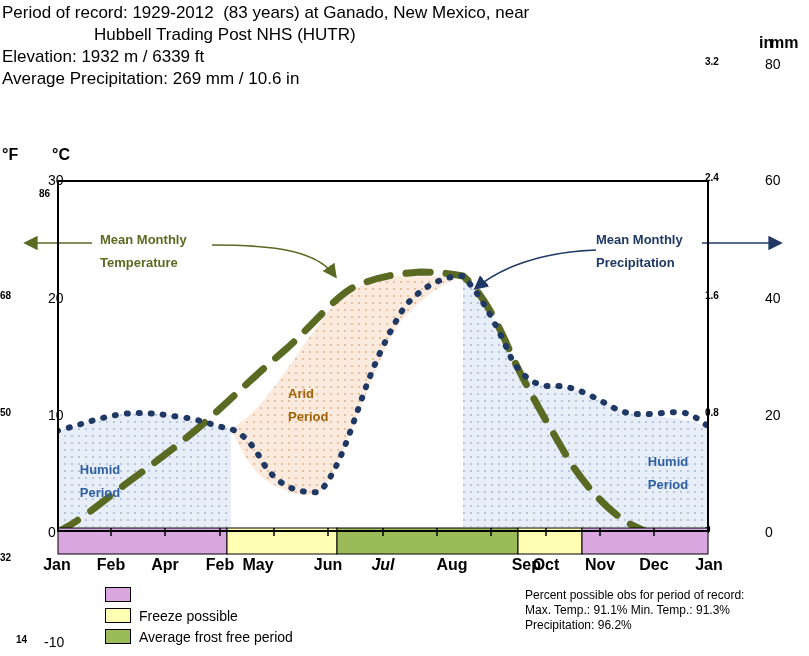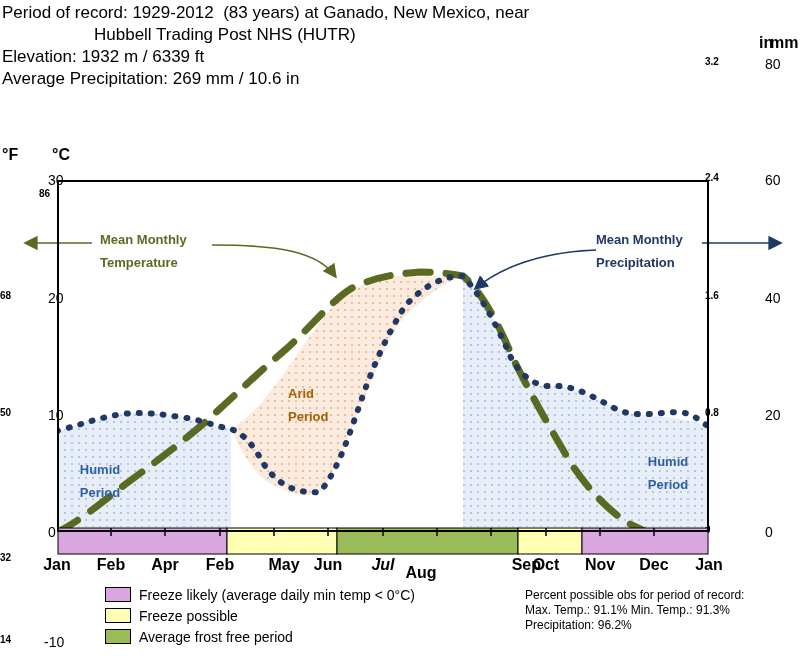--- a/index.html
+++ b/index.html
@@ -61,21 +61,21 @@
 
   <div class="unit" style="left:2px;  top:146px;">°F</div>
   <div class="unit" style="left:52px; top:146px;">°C</div>
   <div class="unit" style="left:718px;top:34px;margin-left:41px;">in</div>
   <div class="unit" style="left:770px;top:34px;">mm</div>
 
   <div class="tick" style="left:0px; top:188px; width:40px;padding-left:39px;">86</div>
   <div class="tick" style="left:0px; top:290px; width:40px;">68</div>
   <div class="tick" style="left:0px; top:407px; width:40px;">50</div>
   <div class="tick" style="left:0px; top:552px; width:40px;">32</div>
-  <div class="tick" style="left:0px; top:634px; width:40px;">14</div>
+  <div class="tick" style="left:16px; top:634px; width:40px;">14</div>
 
   <div class="tickL" style="left:48px; top:172px;">30</div>
   <div class="tickL" style="left:48px; top:290px;">20</div>
   <div class="tickL" style="left:48px; top:407px;">10</div>
   <div class="tickL" style="left:48px; top:524px;">0</div>
   <div class="tickL" style="left:44px; top:634px;">-10</div>
 
   <div class="tick" style="left:705px; top:56px;  width:44px;">3.2</div>
   <div class="tick" style="left:705px; top:172px; width:44px;">2.4</div>
   <div class="tick" style="left:705px; top:290px; width:44px;">1.6</div>
@@ -172,45 +172,44 @@
       <line x1="654" y1="528" x2="654" y2="536"></line>
     </g>
   </svg>
 
   <div class="plot"></div>
 
   <div class="xtick" style="left:33px;  top:556px;">Jan</div>
   <div class="xtick" style="left:87px;  top:556px;">Feb</div>
   <div class="xtick" style="left:141px; top:556px;">Apr</div>
   <div class="xtick" style="left:196px; top:556px;">Feb</div>
-  <div class="xtick" style="left:260px; top:556px;">May</div>
+  <div class="xtick" style="left:234px; top:556px;">May</div>
   <div class="xtick" style="left:304px; top:556px;">Jun</div>
   <div class="xtick" style="left:359px; top:556px;font-style:italic;">Jul</div>
-  <div class="xtick" style="left:397px; top:556px;margin-top:8px;">Aug</div>
+  <div class="xtick" style="left:428px; top:556px;">Aug</div>
   <div class="xtick" style="left:493px; top:556px;text-align:right;">Sep</div>
   <div class="xtick" style="left:522px; top:556px;">Oct</div>
   <div class="xtick" style="left:576px; top:556px;">Nov</div>
   <div class="xtick" style="left:630px; top:556px;">Dec</div>
   <div class="xtick" style="left:685px; top:556px;">Jan</div>
 
   <div class="annot temp" style="left:100px; top:228px; width:120px; white-space:pre;">Mean Monthly
 Temperature</div>
   <div class="annot prec" style="left:596px; top:228px; width:130px; white-space:pre;">Mean Monthly
 Precipitation</div>
   <div class="annot arid" style="left:288px; top:382px; width:72px; white-space:pre;">Arid
 Period</div>
   <div class="annot humid" style="left:60px; top:458px; width:80px; white-space:pre;">Humid
 Period</div>
   <div class="annot humid" style="left:628px; top:450px; width:80px; white-space:pre;">Humid
 Period</div>
 
   <div class="legend">
     <div class="legend-row">
       <span class="swatch" style="background:#d9a6e0;"></span>
-      <span class="legend-label">Freeze likely  (average daily min temp &lt; 0°C)</span>
     </div>
     <div class="legend-row">
       <span class="swatch" style="background:#ffffb3;"></span>
       <span class="legend-label">Freeze possible</span>
     </div>
     <div class="legend-row">
       <span class="swatch" style="background:#9bbb59;"></span>
       <span class="legend-label">Average frost free period</span>
     </div>
   </div>

